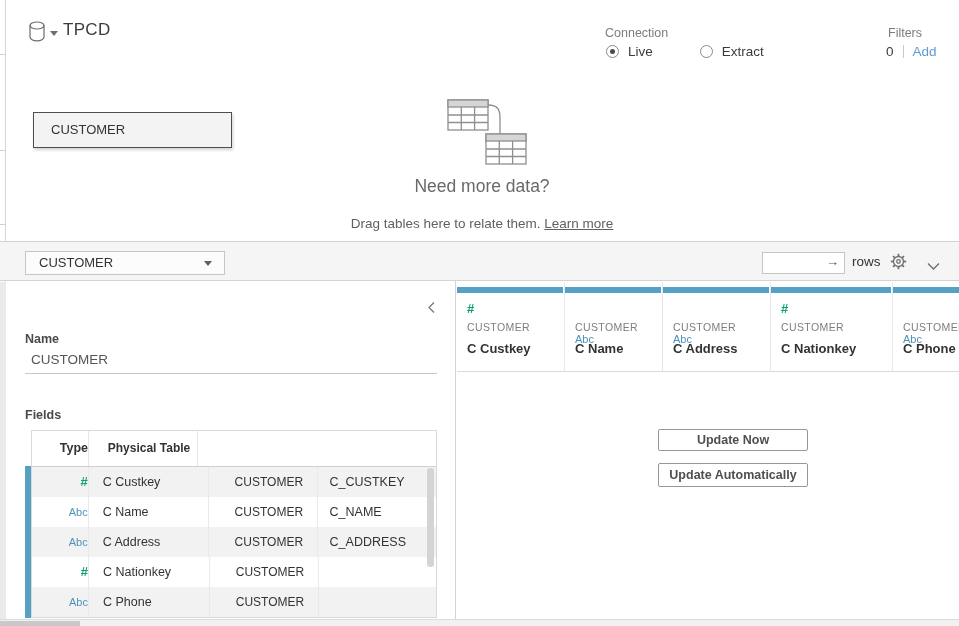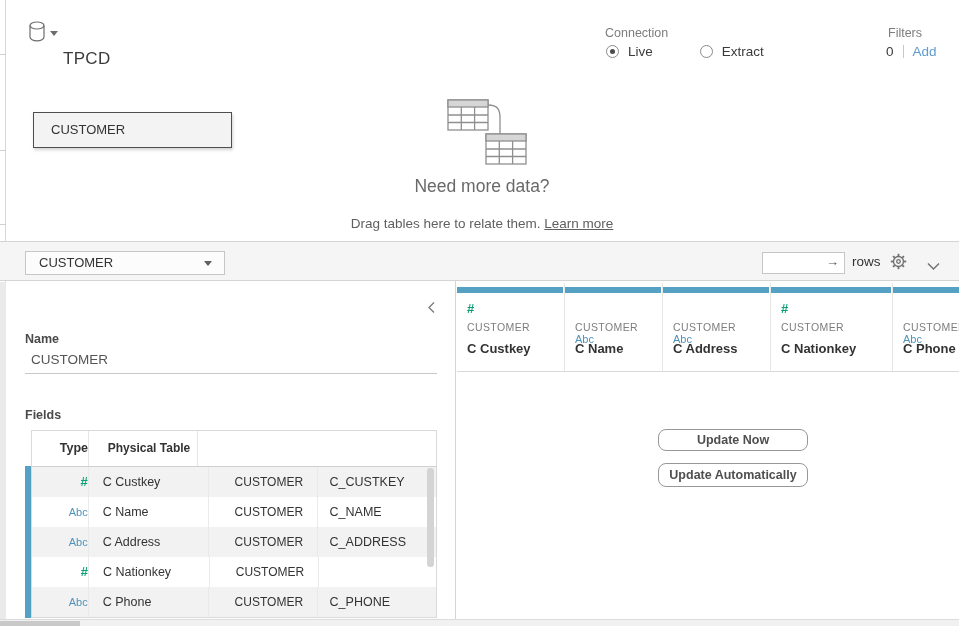--- a/index.html
+++ b/index.html
@@ -7,21 +7,21 @@
   .app { position:relative; width:959px; height:626px; background:#fff; overflow:hidden; color:#333; }
 
   
   .edge-strip { position:absolute; left:0; top:0; width:6px; height:620px; background:#fff; border-right:1px solid #d6d6d6; }
   .edge-strip .tick { position:absolute; left:0; width:6px; height:1px; background:#d0d0d0; }
   .edge-strip .lower { position:absolute; left:0; top:282px; width:6px; height:338px; background:#eaeaea; }
 
   
   .db-icon { position:absolute; left:28px; top:21px; }
   .db-caret { position:absolute; left:50px; top:31px; width:0; height:0; border-left:4px solid transparent; border-right:4px solid transparent; border-top:5px solid #6d6d6d; }
-  .page-title { position:absolute; left:63px; top:20px; font-size:17px; font-weight:500; color:#3b3b3b; letter-spacing:0.3px;margin-top:29px; }
+  .page-title { position:absolute; left:63px; top:20px; font-size:17px; font-weight:500; color:#3b3b3b; letter-spacing:0.3px; }
 
   .conn-label { position:absolute; left:605px; top:26px; font-size:12.5px; color:#7d7d7d; }
   .radio-row { position:absolute; left:606px; top:44px; display:flex; align-items:center; font-size:13.5px; color:#3b3b3b; }
   .radio { width:13px; height:13px; border:1px solid #8a8a8a; border-radius:50%; display:inline-block; position:relative; background:#fff; }
   .radio.sel::after { content:""; position:absolute; left:3px; top:3px; width:5px; height:5px; border-radius:50%; background:#4a4a4a; }
   .radio-lbl { margin-left:9px; }
   .radio-gap { width:47px; }
 
   .filters-label { position:absolute; left:888px; top:26px; font-size:12.5px; color:#7d7d7d; }
   .filters-row { position:absolute; left:886px; top:44px; display:flex; align-items:center; font-size:13.5px; }
@@ -71,21 +71,21 @@
   .accent-bar { position:absolute; left:25px; top:466px; width:6px; height:152px; background:#54a1c4; }
   .vscroll-thumb { position:absolute; left:427px; top:468px; width:7px; height:99px; background:#d4d4d4; border-radius:3px; cursor:pointer; }
 
   
   .gcol { position:absolute; top:283px; height:89px; background:#fff; border-right:1px solid #e6e6e6; border-bottom:1px solid #d9d9d9; cursor:pointer; }
   .gcol .bar { position:absolute; left:0; top:4px; right:1px; height:6px; background:#54a1c4; }
   .gcol .gicon { position:absolute; left:10px; top:18px; }
   .gcol .gtable { position:absolute; left:10px; top:38px; font-size:10.5px; color:#7d7d7d; letter-spacing:0.4px; }
   .gcol .gfield { position:absolute; left:10px; top:58px; font-size:13px; font-weight:bold; color:#333; }
 
-  .btn { position:absolute; left:658px; width:150px; background:#fff; border:1px solid #979797; border-radius:8px; font-size:12.5px; font-weight:bold; color:#4f4f4f; text-align:center; cursor:pointer; font-family:"Liberation Sans", sans-serif; }
+  .btn { position:absolute; left:658px; width:150px; background:#fff; border:1px solid #979797; border-radius:2px; font-size:12.5px; font-weight:bold; color:#4f4f4f; text-align:center; cursor:pointer; font-family:"Liberation Sans", sans-serif; }
   .btn-now { top:429px; height:22px; line-height:20px; }
   .btn-auto { top:463px; height:24px; line-height:22px; }
 
   
   .hscroll { position:absolute; left:0; top:619px; width:959px; height:7px; background:#f1f1f1; border-top:1px solid #dcdcdc; }
   .hscroll .thumb { position:absolute; left:0; top:1px; width:80px; height:5px; background:#c9c9c9; cursor:pointer; }
 </style>
 </head>
 <body>
 
@@ -218,21 +218,20 @@
     </div>
     <div class="frow">
       <div class="c-type"><span class="glyph-num">#</span></div>
       <div class="c-fname">C Nationkey</div>
       <div class="c-ptable">CUSTOMER</div>
     </div>
     <div class="frow alt">
       <div class="c-type"><span class="glyph-str">Abc</span></div>
       <div class="c-fname">C Phone</div>
       <div class="c-ptable">CUSTOMER</div>
-      <div class="c-rfield">C_PHONE</div>
     </div>
     <div class="frow"></div>
   </div>
   <div class="accent-bar"></div>
   <div class="vscroll-thumb"></div>
 
   <div class="panel-divider"></div>
 
   <div class="gcol" style="left:457px; width:108px;">
     <span class="bar"></span>

